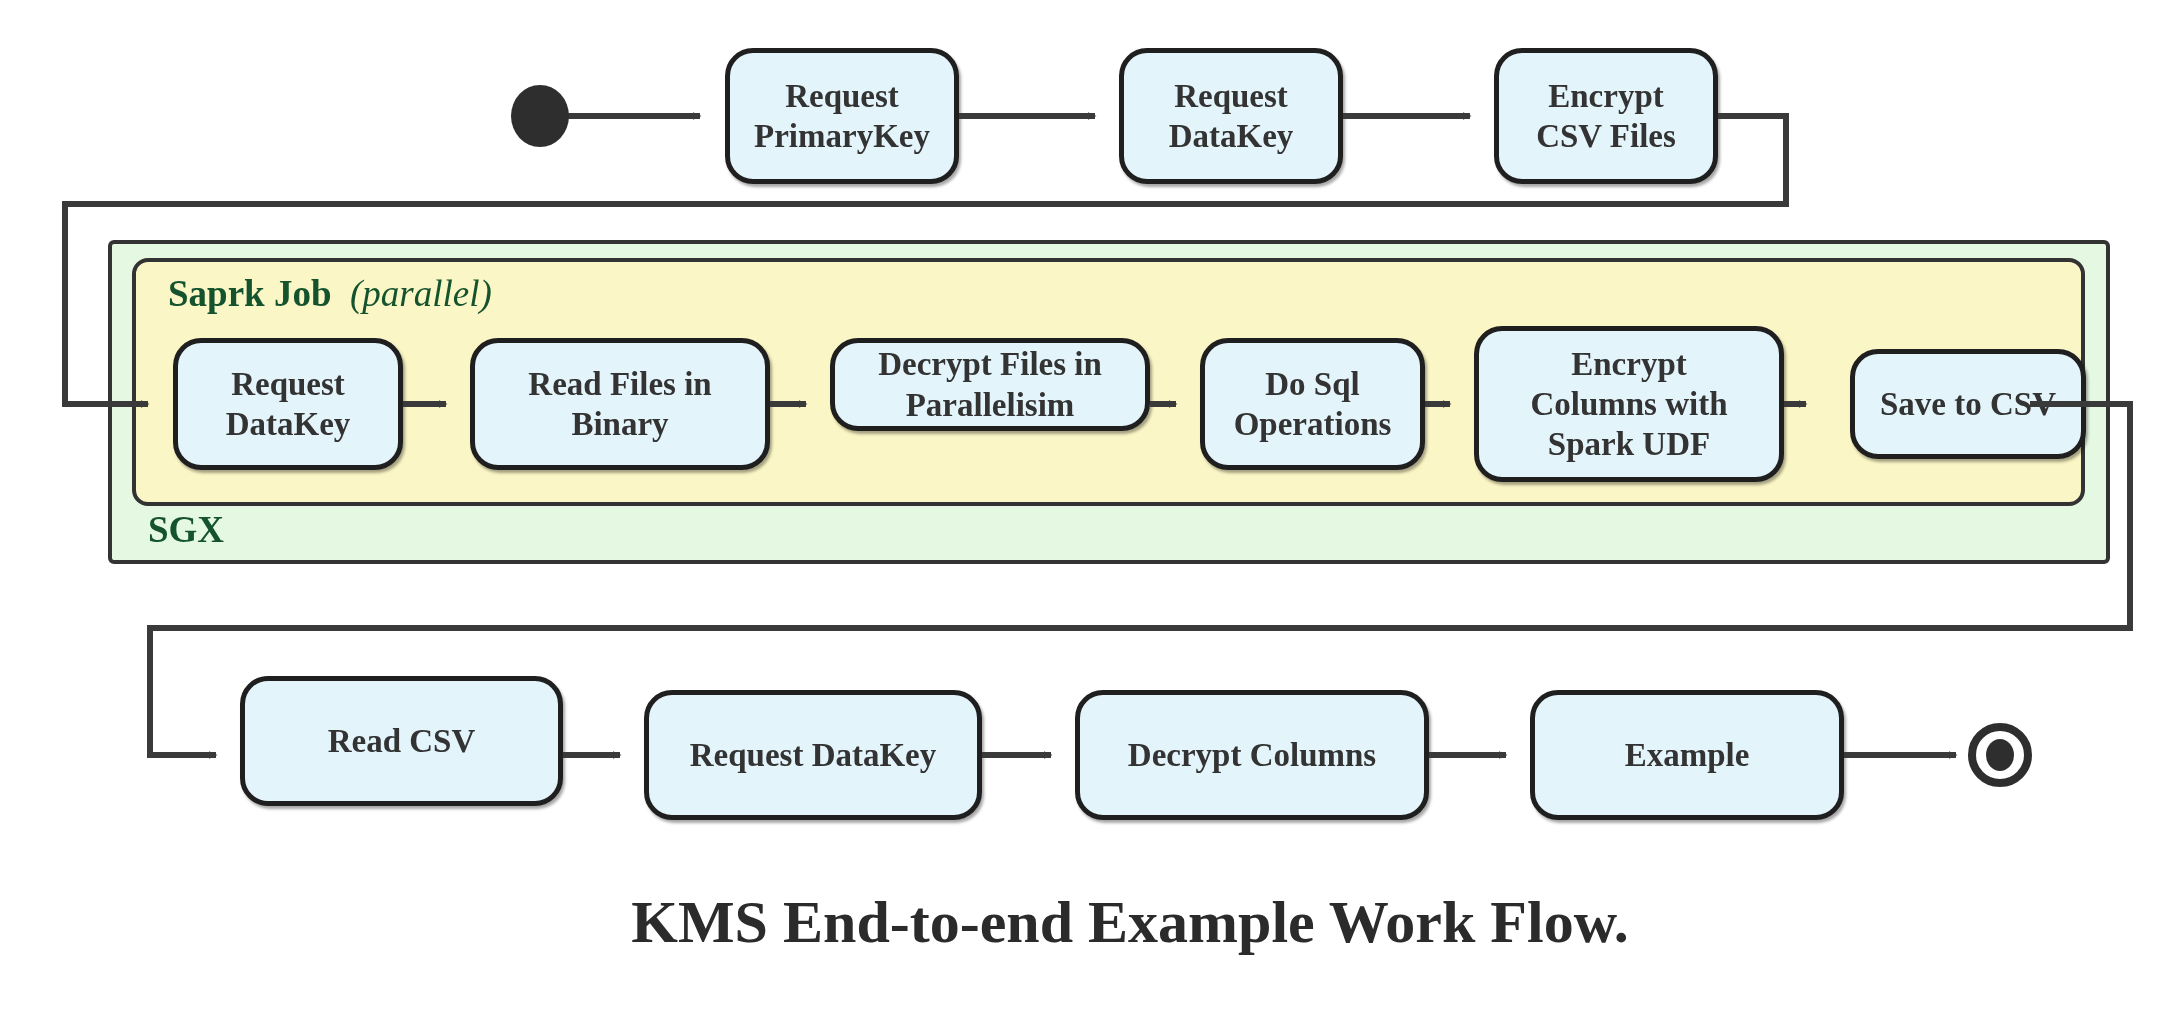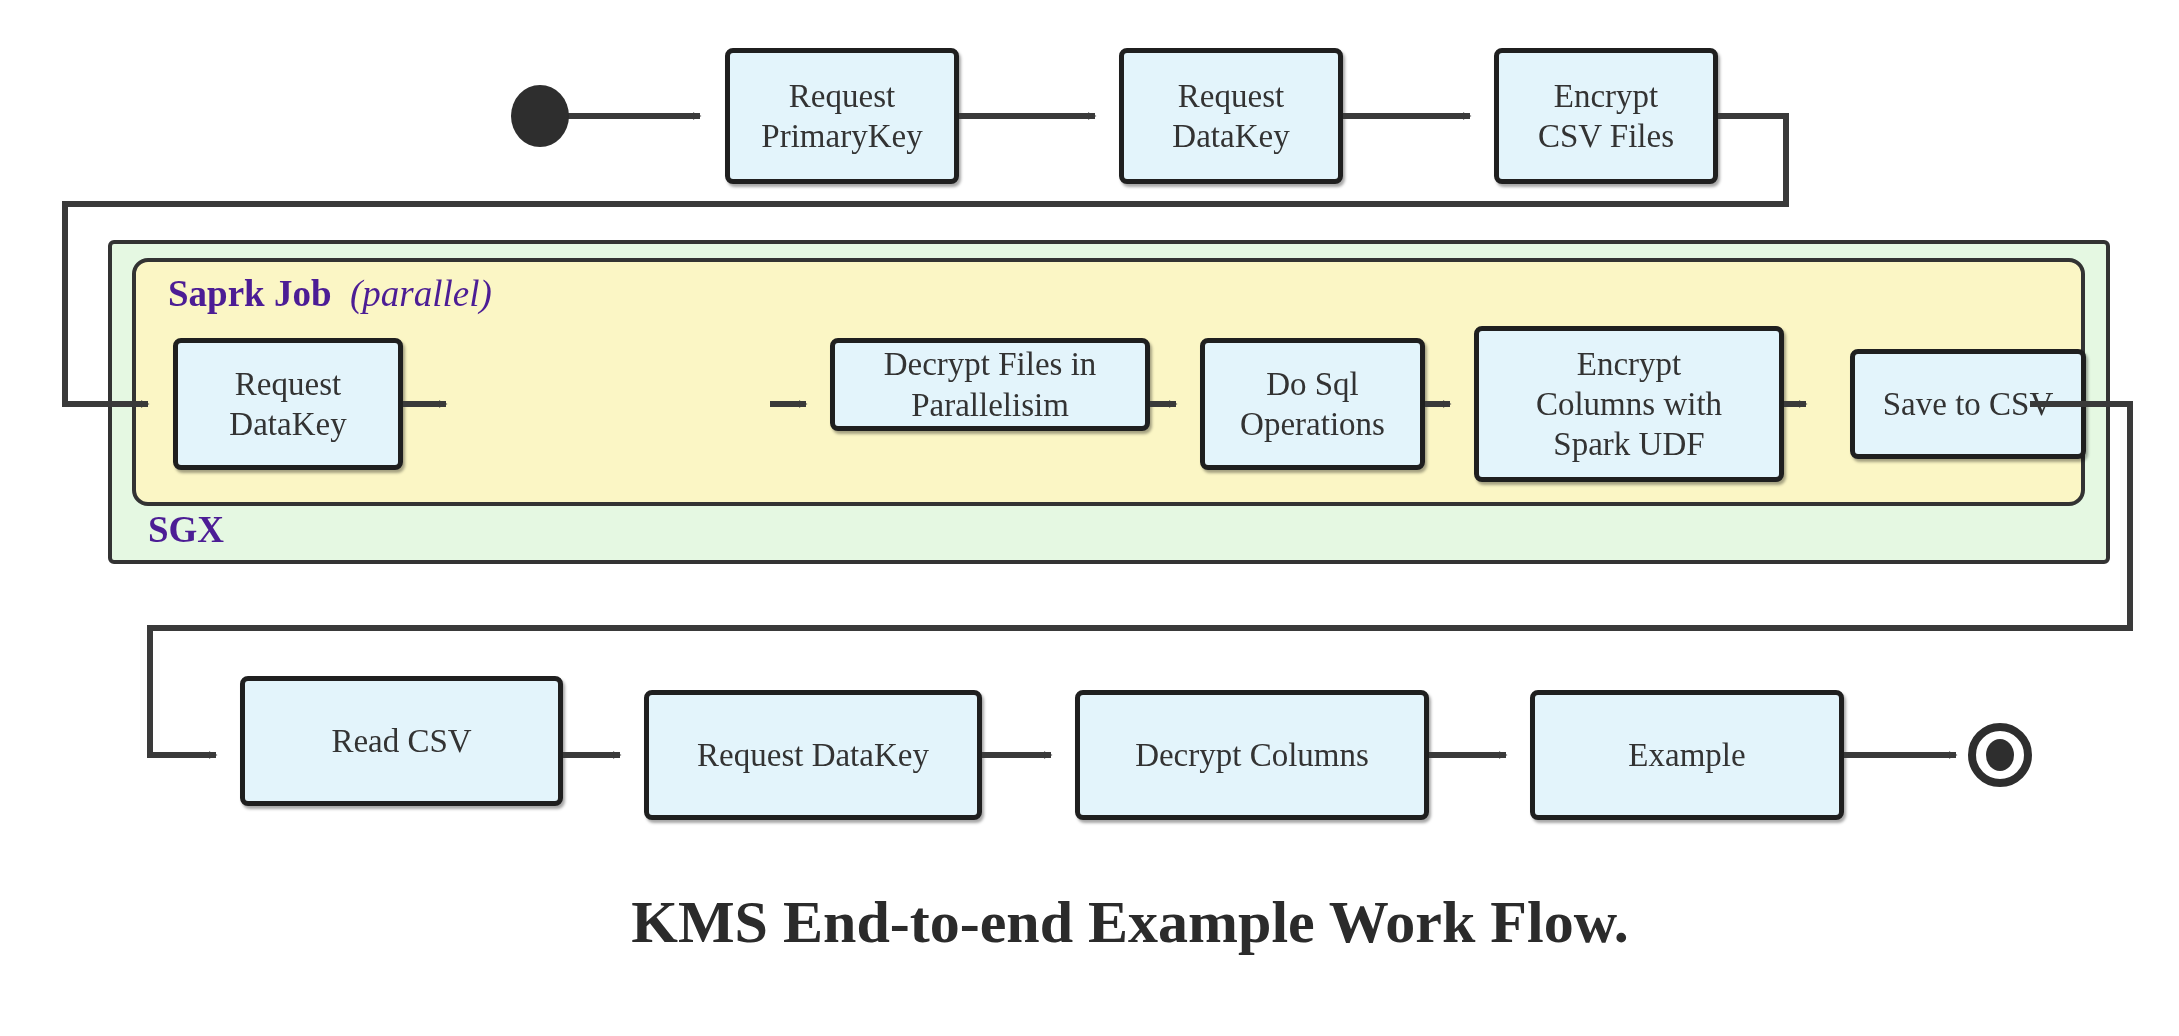--- a/index.html
+++ b/index.html
@@ -10,29 +10,29 @@
   .canvas{position:absolute;inset:0;}
   .container{position:absolute;box-sizing:border-box;border:4px solid #333333;z-index:1;}
   .sgx{
     left:108px;top:240px;width:2002px;height:324px;
     background:#e5f8e2;border-radius:6px;
   }
   .spark{
     left:132px;top:258px;width:1953px;height:248px;
     background:#fbf6c5;border-radius:16px;
   }
-  .container-label{position:absolute;font-weight:bold;font-size:37px;color:#4c1d95;z-index:2;font-family:Liberation Serif, serif;}
+  .container-label{position:absolute;font-weight:bold;font-size:37px;color:#14532d;z-index:2;font-family:Liberation Serif, serif;}
   .spark-label{left:168px;top:272px;}
   .spark-label .paren{font-weight:normal;font-style:italic;}
   .sgx-label{left:148px;top:508px;}
   .node{
     position:absolute;box-sizing:border-box;z-index:2;
-    background:#e3f4fb;border:5px solid #1f1f1f;border-radius:8px;
+    background:#e3f4fb;border:5px solid #1f1f1f;border-radius:28px;
     display:flex;align-items:center;justify-content:center;text-align:center;
-    font-weight:normal;font-size:33px;line-height:1.22;color:#333333;
+    font-weight:bold;font-size:33px;line-height:1.22;color:#333333;
     box-shadow:2px 3px 3px rgba(0,0,0,0.35);
     white-space:pre-line;
   }
   .connectors{position:absolute;left:0;top:0;z-index:3;pointer-events:none;}
   .caption{
     position:absolute;left:1130px;top:888px;transform:translateX(-50%);
     font-weight:bold;font-size:60px;color:#2b2b2b;white-space:nowrap;z-index:2;
   }
 </style>
 </head>
@@ -51,20 +51,22 @@
 
   <div class="node" style="left:725px;top:48px;width:234px;height:136px;">Request
 PrimaryKey</div>
   <div class="node" style="left:1119px;top:48px;width:224px;height:136px;">Request
 DataKey</div>
   <div class="node" style="left:1494px;top:48px;width:224px;height:136px;">Encrypt
 CSV Files</div>
 
   <div class="node" style="left:173px;top:338px;width:230px;height:132px;">Request
 DataKey</div>
+  <div class="node" style="left:470px;top:338px;width:300px;height:132px;">Read Files in
+Binary</div>
   <div class="node" style="left:830px;top:338px;width:320px;height:93px;">Decrypt Files in
 Parallelisim</div>
   <div class="node" style="left:1200px;top:338px;width:225px;height:132px;">Do Sql
 Operations</div>
   <div class="node" style="left:1474px;top:326px;width:310px;height:156px;">Encrypt
 Columns with
 Spark UDF</div>
   <div class="node" style="left:1830px;top:349px;width:236px;height:110px;margin-left:20px;">Save to CSV</div>
 
   <div class="node" style="left:240px;top:676px;width:323px;height:130px;">Read CSV</div>

